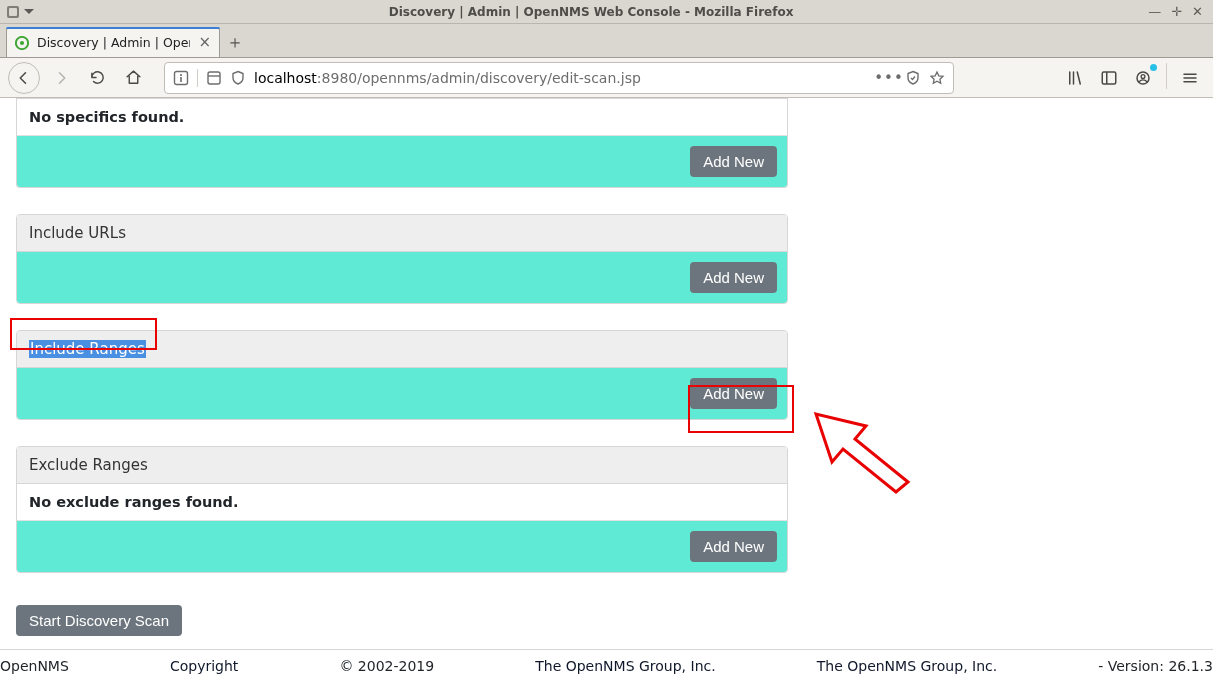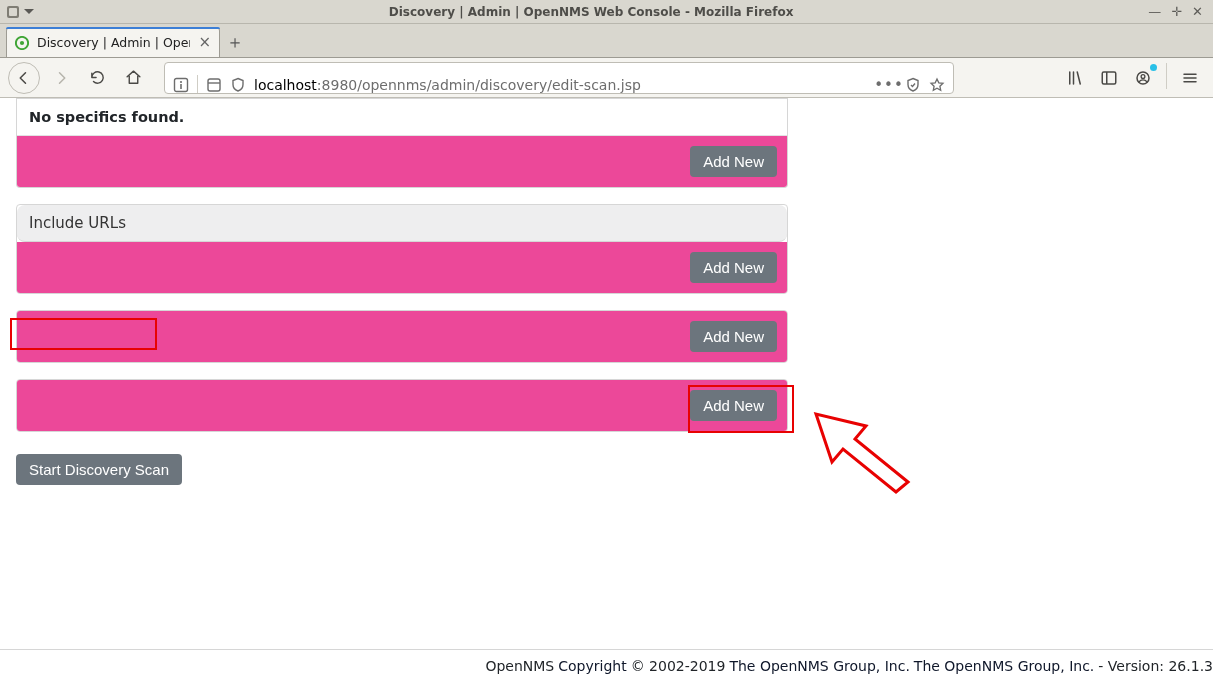--- a/index.html
+++ b/index.html
@@ -44,52 +44,51 @@
   .nav-btn {
     width:30px; height:30px; display:flex; align-items:center; justify-content:center;
     color:#5a5957; border-radius:4px; cursor:pointer;
   }
   .nav-back {
     border:1px solid #bfbdb5; border-radius:50%; width:32px; height:32px;
   }
   .nav-fwd { color:#b6b4ac; }
   .urlbar {
     flex:0 0 790px; margin-left:10px; height:32px; background:#fff;
-    border:1px solid #bfbdb5; border-radius:4px; display:flex; align-items:flex-end;
+    border:1px solid #bfbdb5; border-radius:4px; display:flex; align-items:center;
     padding:0 8px; gap:8px; font-size:14px; color:#6d6d6d;
   }
   .urlbar .domain { color:#000;}
   .urlbar .spacer { flex:1;}
   .url-icon { width:16px; height:16px; display:flex; align-items:center; justify-content:center;}
   .url-icon svg { width:16px; height:16px; }
   .page-actions { display:flex; gap:4px; margin-left:auto;}
   .page-actions .nav-btn svg { width:18px; height:18px;}
   .sep { width:1px; height:26px; background:#cfcdc5; margin:0 4px;}
 
   
   .content {
     height: calc(681px - 24px - 34px - 40px - 32px);
     overflow:hidden; padding:0; position:relative; background:#fff;
   }
   .inner { padding:0 16px 0 16px; width:804px;}
   .card {
-    border:1px solid #d6d6d6; border-radius:4px; margin-bottom:16px;
+    border:1px solid #d6d6d6; border-radius:4px; margin-bottom:26px;
     overflow:hidden; background:#fff;
   }
   .card-head {
     background:#eeeeef; padding:9px 12px; font-size:15px; color:#333;
     border-bottom:1px solid #d6d6d6;
-    border-radius:8px;
   }
   .card-body {
     padding:10px 12px; font-size:14.5px; color:#212529; font-weight:bold;
     border-bottom:1px solid #e2e2e3;
   }
   .card-foot {
-    background:#ec4899; padding:10px 10px; display:flex; justify-content:flex-end;
+    background:#5eead4; padding:10px 10px; display:flex; justify-content:flex-end;
   }
   .btn {
     background:#6c757d; color:#fff; border:none; border-radius:4px;
     padding:7px 13px; font-size:15px; cursor:pointer;
   }
   .start-row { padding:6px 0 14px 0;}
   .card-first { border-top:none; border-top-left-radius:0; border-top-right-radius:0; }
   .card-first .card-body { border-top:1px solid #d6d6d6;}
 
   
@@ -97,21 +96,21 @@
 
   
   .redbox { position:absolute; border:2px solid #e80202; pointer-events:none;}
 
   .arrow-annot { position:absolute; pointer-events:none;}
 
   
   .footer {
     position:absolute; left:0; right:0; bottom:0; height:32px;
     border-top:1px solid #d6d6d6; background:#fff;
-    display:flex; align-items:center; justify-content:flex-end;
+    display:flex; align-items:center; justify-content:space-between;
     font-size:14px; color:#212529; gap:4px;
   }
   .footer a { color:#0f172a; text-decoration:none;}
 </style>
 </head>
 <body>
 
 <div class="os-titlebar">
   <div class="os-left">
     <span class="os-appicon">
@@ -243,26 +242,29 @@
     </div>
 
     <div class="card">
       <div class="card-head">Include URLs</div>
       <div class="card-foot">
         <button class="btn">Add New</button>
       </div>
     </div>
 
     <div class="card">
+      <div class="card-head"><span class="hl">Include Ranges</span></div>
       <div class="card-foot">
         <button class="btn">Add New</button>
       </div>
     </div>
 
     <div class="card">
+      <div class="card-head">Exclude Ranges</div>
+      <div class="card-body">No exclude ranges found.</div>
       <div class="card-foot">
         <button class="btn">Add New</button>
       </div>
     </div>
 
     <div class="start-row">
       <button class="btn">Start Discovery Scan</button>
     </div>
   </div>
 

